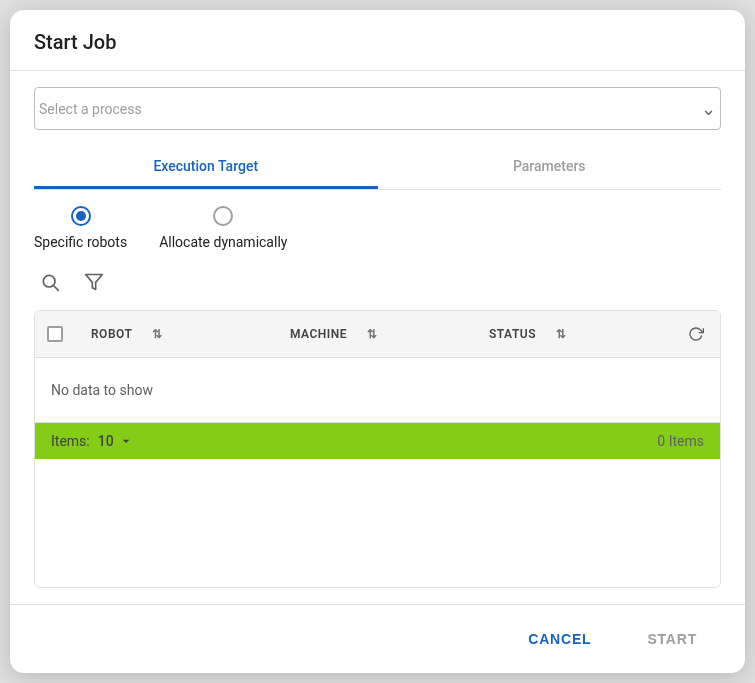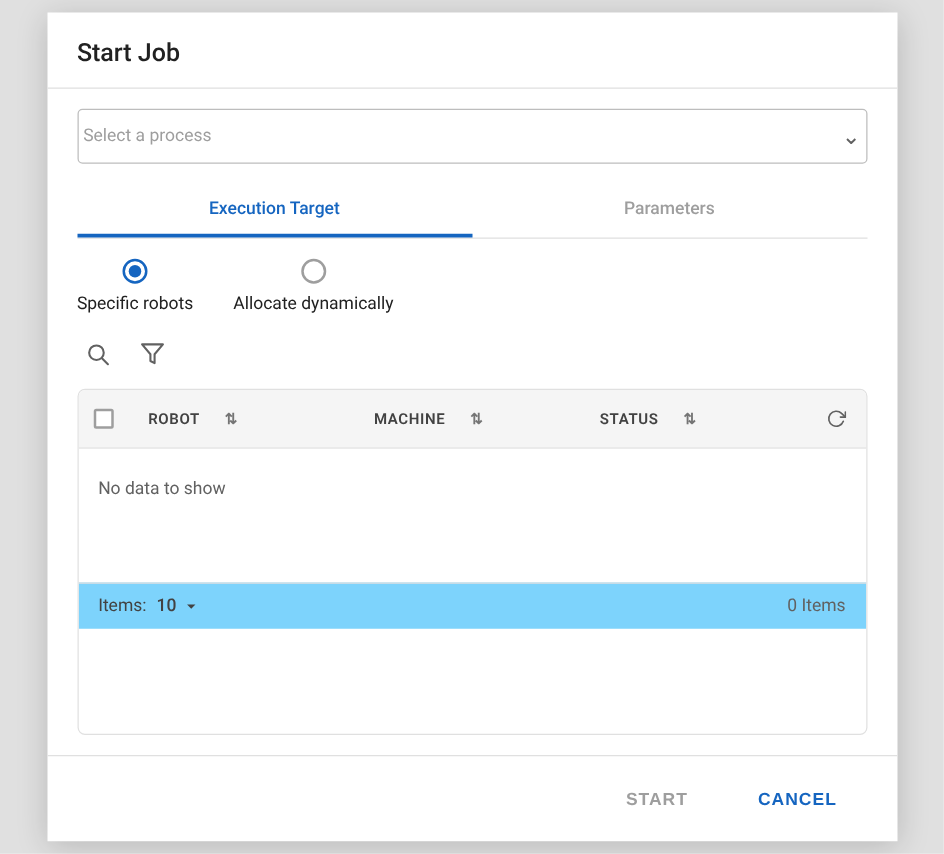--- a/index.html
+++ b/index.html
@@ -9,22 +9,22 @@
       background: #e0e0e0;
       display: flex;
       align-items: center;
       justify-content: center;
       min-height: 100vh;
       font-size: 14px;
     }
 
     .dialog {
       background: #fff;
-      border-radius: 0;
-      width: 680px;
+      border-radius: 14px;
+      width: 735px;
       min-height: 663px;
       box-shadow: 0 4px 24px rgba(0,0,0,0.18);
       display: flex;
       flex-direction: column;
       overflow: hidden;
     }
 
     .dialog-header {
       padding: 20px 24px 16px 24px;
       border-bottom: 1px solid #e0e0e0;
@@ -231,22 +231,21 @@
       color: #616161;
       font-size: 14px;
     }
 
     .table-footer {
       display: flex;
       align-items: center;
       justify-content: space-between;
       padding: 10px 16px;
       border-top: 1px solid #e0e0e0;
-      background: #7dd3fc;
-      margin-top: 43px;
+      background: #84cc16;
     }
 
     .items-per-page {
       display: flex;
       align-items: center;
       gap: 8px;
       font-size: 14px;
       color: #424242;
     }
 
@@ -391,17 +390,17 @@
             </svg>
           </div>
         </div>
         <span class="items-count">0 Items</span>
       </div>
     </div>
 
   </div>
 
   <div class="dialog-footer">
+    <button class="btn btn-cancel">CANCEL</button>
     <button class="btn btn-start" disabled="">START</button>
-    <button class="btn btn-cancel">CANCEL</button>
   </div>
 
 </div>
 
 </body></html>

